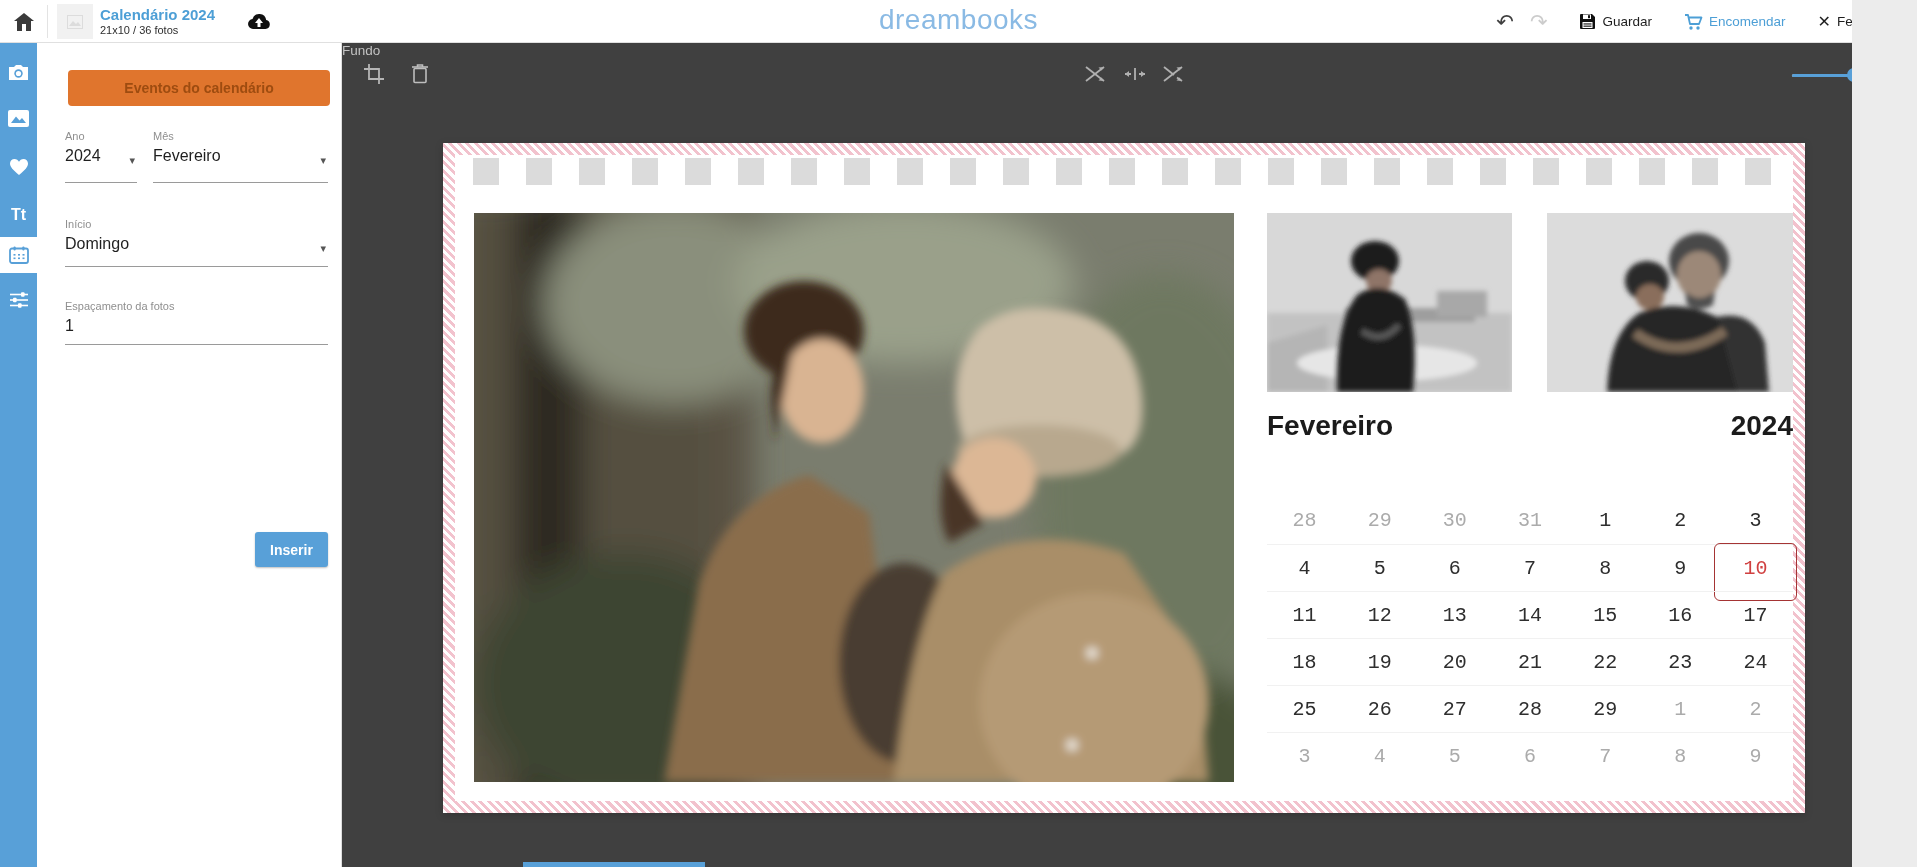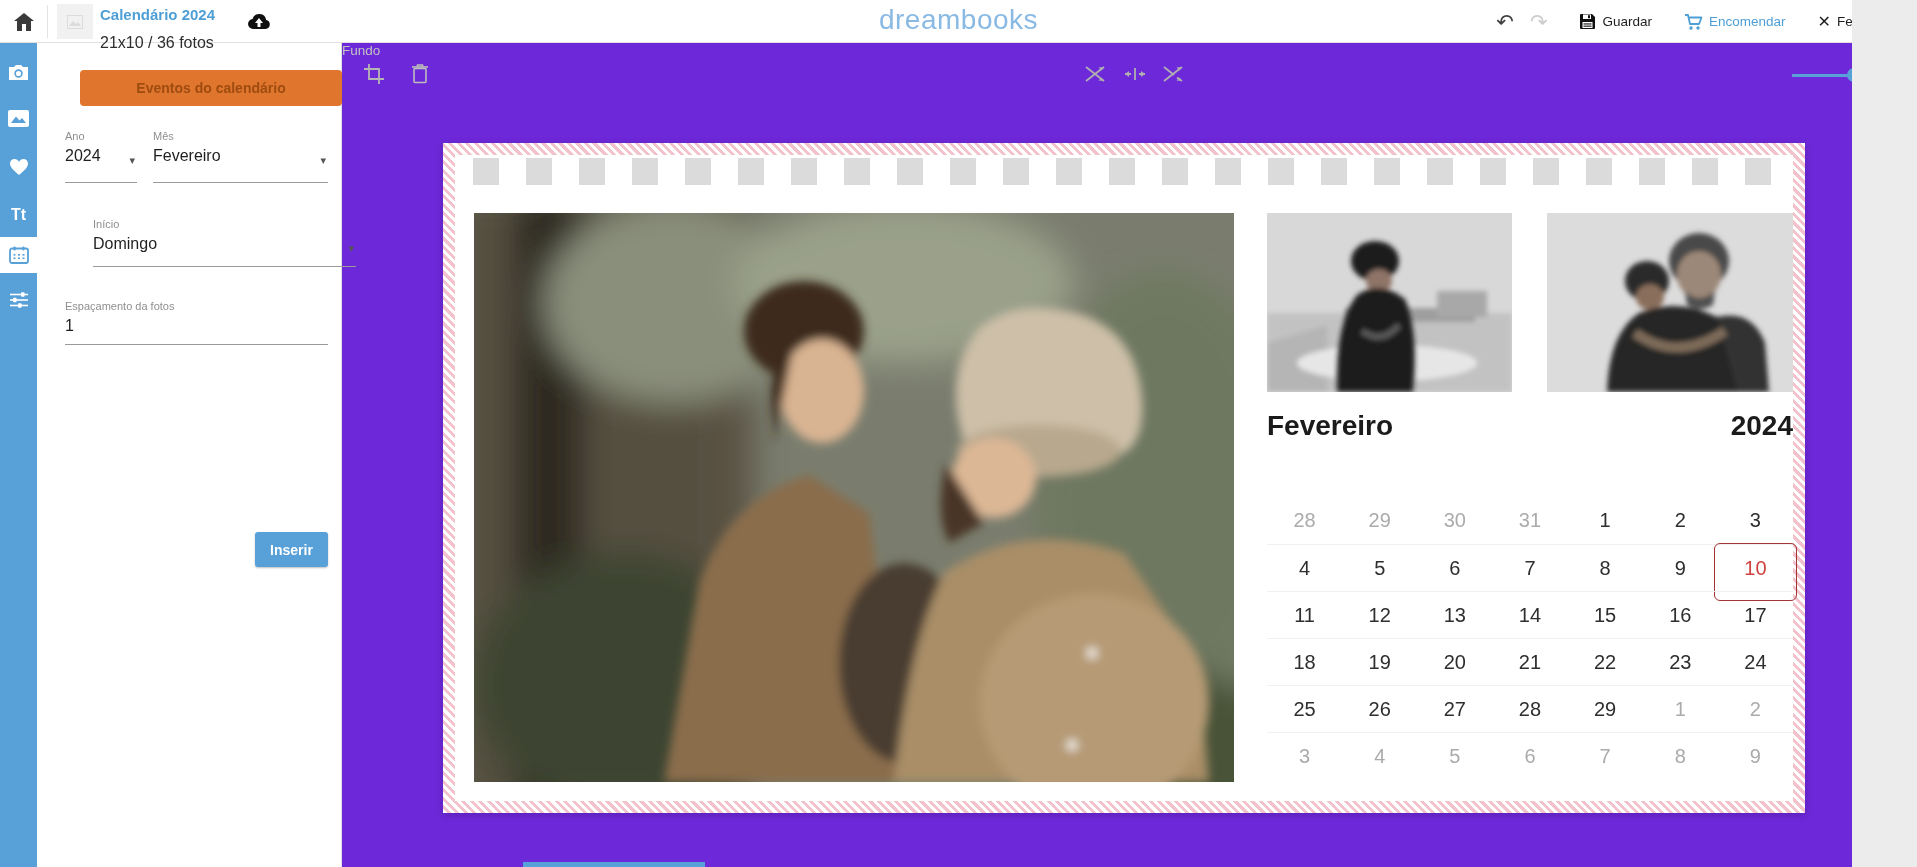--- a/index.html
+++ b/index.html
@@ -6,55 +6,55 @@
   html,body { background:#ECECEC; }
   body { font-family:"Liberation Sans", sans-serif; }
   .app { position:relative; width:1852px; height:867px; overflow:hidden; background:#ECECEC; }
 
   
   .header { position:absolute; left:0; top:0; width:1917px; height:43px; background:#fff; border-bottom:1px solid #E0E0E0; z-index:30; }
   .home-btn { position:absolute; left:12px; top:10px; width:24px; height:24px; cursor:pointer; }
   .hdr-divider { position:absolute; left:47px; top:5px; width:1px; height:33px; background:#E3E3E3; }
   .proj-thumb { position:absolute; left:57px; top:4px; width:36px; height:35px; background:#F1F1F1; display:flex; align-items:center; justify-content:center; }
   .proj-title { position:absolute; left:100px; top:6px; font-size:15px; font-weight:bold; color:#4D9FD6; }
-  .proj-sub { position:absolute; left:100px; top:34px; font-size:16px; color:#2E2E2E; }
+  .proj-sub { position:absolute; left:100px; top:24px; font-size:11px; color:#2E2E2E; }
   .cloud-btn { position:absolute; left:246px; top:9px; width:26px; height:26px; }
   .logo { position:absolute; left:50%; top:4px; transform:translateX(-50%); font-size:28px; color:#8ABAE4; letter-spacing:0.5px; }
   .hdr-right { position:absolute; right:38px; top:0; height:43px; display:flex; align-items:center; }
   .undo-ico { font-size:21px; color:#3F3F3F; line-height:1; cursor:pointer; }
   .redo-ico { font-size:21px; color:#CCCCCC; line-height:1; margin-left:16px; }
   .hdr-group { display:flex; align-items:center; margin-left:32px; cursor:pointer; }
   .hdr-group span.lbl { font-size:13.5px; color:#1E1E1E; margin-left:6px; }
   .hdr-group.order span.lbl { color:#4D9FD6; }
   .close-x { font-size:16px; color:#1E1E1E; line-height:1; }
 
   
   .rail { position:absolute; left:0; top:43px; width:37px; height:824px; background:#58A0D8; z-index:20; }
   .rail-item { position:absolute; left:0; width:37px; height:36px; display:flex; align-items:center; justify-content:center; cursor:pointer; }
   .rail-item.active { background:#fff; }
   .tt-glyph { color:#fff; font-size:16px; font-weight:bold; }
 
   
   .panel { position:absolute; left:37px; top:43px; width:305px; height:824px; background:#fff; border-right:1px solid #DEDEDE; z-index:10; }
-  .events-btn { position:absolute; left:31px; top:27px; width:262px; height:36px; background:#E0752D; border-radius:4px; border:none; color:#9E4C10; font-weight:bold; font-size:14px; cursor:pointer;margin-left:12px; }
+  .events-btn { position:absolute; left:31px; top:27px; width:262px; height:36px; background:#E0752D; border-radius:4px; border:none; color:#9E4C10; font-weight:bold; font-size:14px; cursor:pointer; }
   .field { position:absolute; border-bottom:1px solid #9A9A9A; }
   .field .flabel { font-size:11px; color:#8F8F8F; }
   .field .fvalue { font-size:16px; color:#1F1F1F; margin-top:5px; }
   .field .fcaret { position:absolute; right:2px; top:24px; font-size:11px; color:#555; }
   .f-ano { left:28px; top:87px; width:72px; height:53px; }
   .f-mes { left:116px; top:87px; width:175px; height:53px; }
-  .f-inicio { left:28px; top:175px; width:263px; height:49px;margin-left:28px; }
+  .f-inicio { left:28px; top:175px; width:263px; height:49px; }
   .f-esp { left:28px; top:257px; width:263px; height:45px; }
   .sections { position:absolute; left:28px; top:326px; width:263px; }
   .section-row { height:47px; display:flex; align-items:center; justify-content:space-between; cursor:pointer; }
   .section-row .stitle { font-size:17px; font-weight:bold; color:#1F1F1F; }
   .insert-btn { position:absolute; left:218px; top:489px; width:73px; height:35px; background:#58A0D8; border:none; border-radius:3px; color:#fff; font-size:14px; font-weight:bold; cursor:pointer; box-shadow:0 1px 2px rgba(0,0,0,0.25); }
 
   
-  .canvas { position:absolute; left:342px; top:43px; width:1575px; height:824px; background:#6d28d9; }
+  .canvas { position:absolute; left:342px; top:43px; width:1575px; height:824px; background:#404040; }
   .tool { position:absolute; color:#B5B5B5; cursor:pointer; }
   .t-crop { left:21px; top:20px; }
   .t-trash { left:69px; top:20px; }
   .t-fundo { left:94px; top:25px; font-size:13.5px; color:#C2C2C2; cursor:pointer; }
   .t-shuffle1 { left:741px; top:20px; }
   .t-swap { left:781px; top:20px; }
   .t-shuffle2 { left:819px; top:20px; }
   .zoom-slider { position:absolute; left:1450px; top:25px; width:110px; height:14px; cursor:pointer; }
   .zs-track { position:absolute; left:0; top:6px; width:110px; height:3px; background:#C5C5C5; border-radius:2px; }
   .zs-fill { position:absolute; left:0; top:6px; width:62px; height:3px; background:#58A0D8; border-radius:2px; }
@@ -69,21 +69,21 @@
            background:repeating-linear-gradient(90deg,#DBDBDB 0 26px,transparent 26px 53px); }
   .photo-main { position:absolute; left:19px; top:58px; width:760px; height:569px; cursor:pointer; }
   .photo-a { position:absolute; left:812px; top:58px; width:245px; height:179px; cursor:pointer; }
   .photo-b { position:absolute; left:1092px; top:58px; width:246px; height:179px; cursor:pointer; }
   .photo-main svg, .photo-a svg, .photo-b svg { width:100%; height:100%; display:block; }
   .month-row { position:absolute; left:812px; top:255px; width:526px; display:flex; justify-content:space-between; }
   .month-name, .year-label { font-size:28px; font-weight:bold; color:#1B1B1B; }
   .dayhdr { position:absolute; left:812px; top:295px; width:526px; display:grid; grid-template-columns:repeat(7,1fr); gap:3px; }
   .dh-cell { background:#CBCBCB; height:40px; display:flex; align-items:center; justify-content:center; font-size:19px; color:#F4F4F4; }
   .dgrid { position:absolute; left:812px; top:342px; width:526px; display:grid; grid-template-columns:repeat(7,1fr); }
-  .dcell { height:47px; display:flex; align-items:center; justify-content:center; font-size:20px; color:#2E2E2E; position:relative; cursor:pointer; }
+  .dcell { height:47px; display:flex; align-items:center; justify-content:center; font-size:20px; color:#2E2E2E; position:relative; cursor:pointer;font-family:Liberation Mono, monospace; }
   .dcell:nth-of-type(n+8) { border-top:1px solid #F1F1F1; }
   .dcell.muted { color:#ABABAB; }
   .dcell.selected { color:#D04040; }
   .dcell.selected::after { content:''; position:absolute; inset:-2px -4px -10px -4px; border:1px solid #A53434; border-radius:6px; }
 
   .bottom-bar { position:absolute; left:181px; top:819px; width:182px; height:5px; background:#58A0D8; cursor:pointer; }
 </style>
 </head>
 <body>
 

